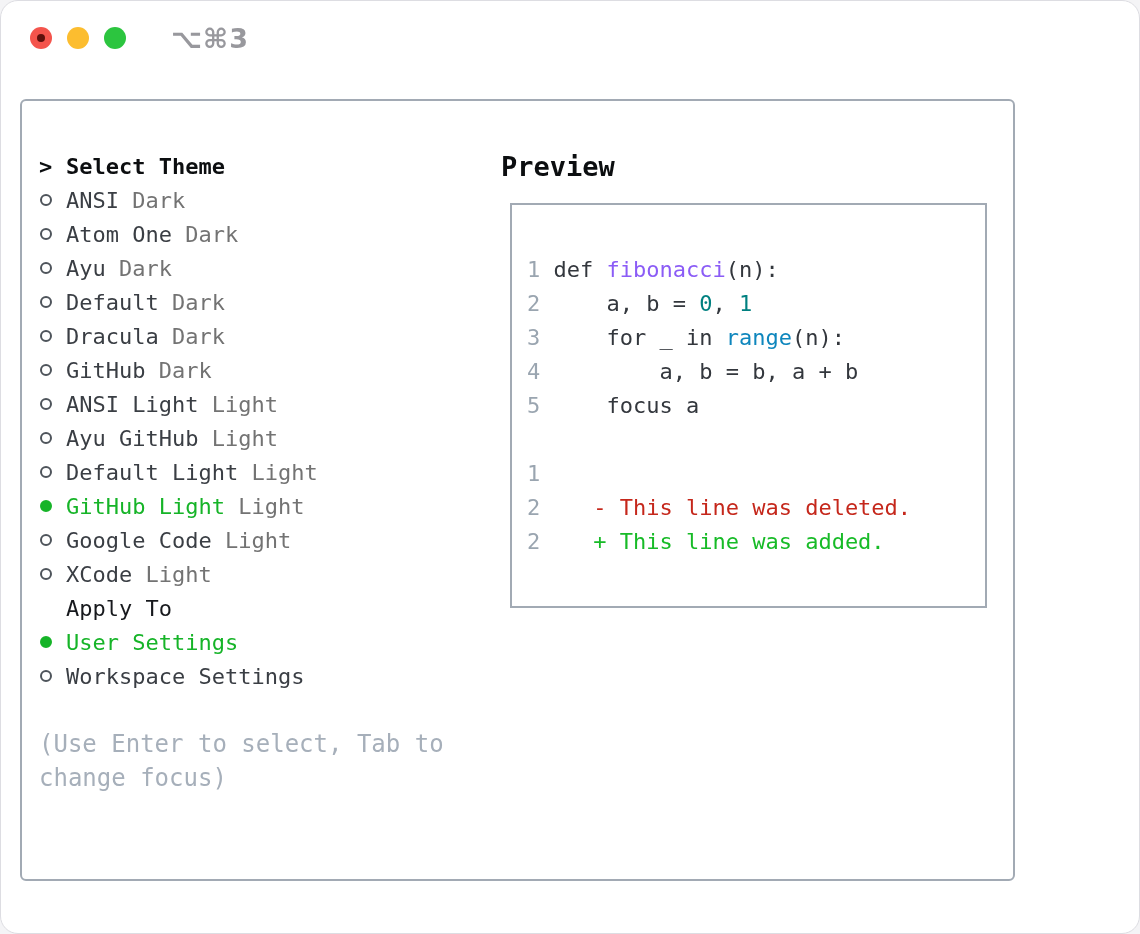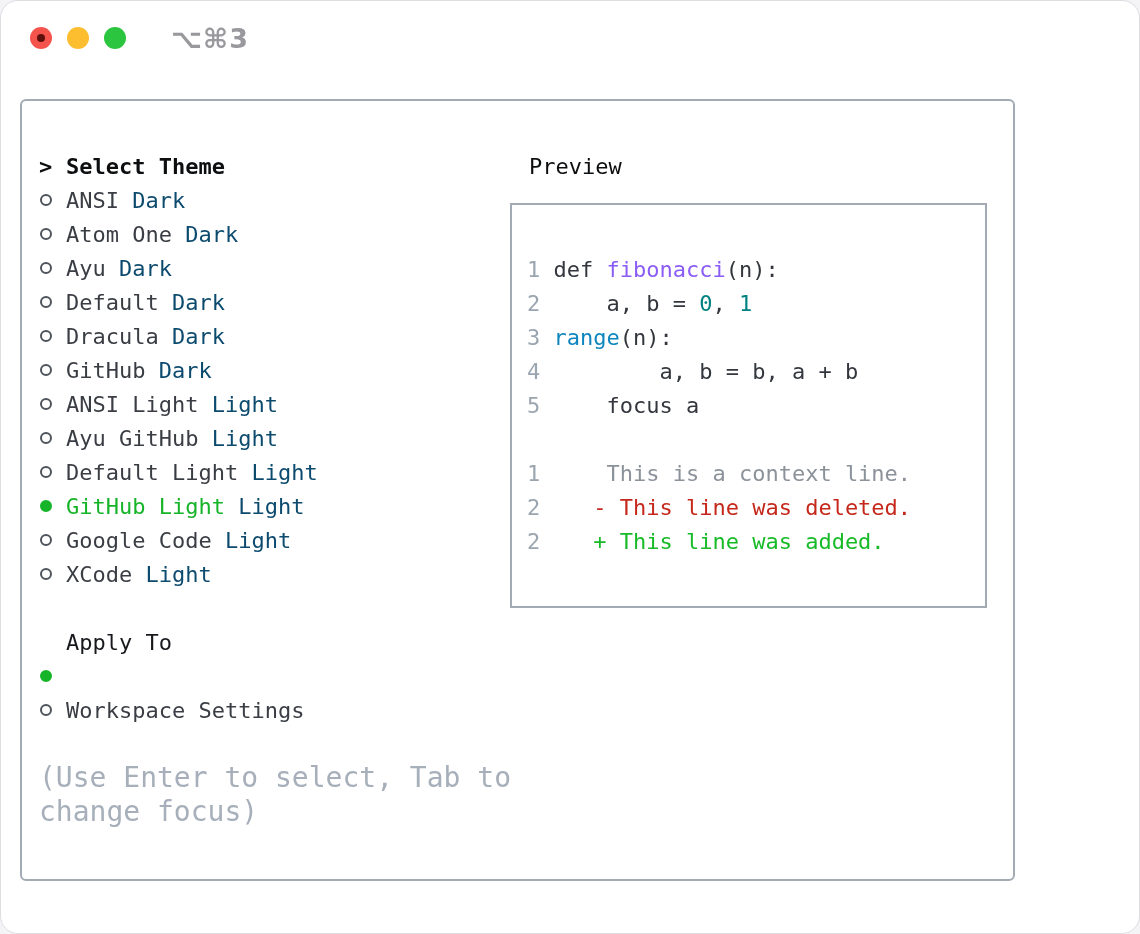--- a/index.html
+++ b/index.html
@@ -38,33 +38,33 @@
   .bullet { width: 27px; display: flex; align-items: center; flex: none; }
   .cursor-glyph { font-weight: bold; color: #0c0e10; }
   .radio {
     width: 12px; height: 12px; border-radius: 50%;
     border: 2px solid #4e545b; background: transparent; margin-left: 1px;
   }
   .radio.selected { background: #16b428; border-color: #16b428; }
   .header-label { font-weight: bold; color: #0c0e10; text-align: center; }
   .item-name { color: #3a3e44; }
   .item-name.selected { color: #16b428; }
-  .item-variant { color: #0c4a6e; }
-  .apply-header-row { margin-top: 34px; }
+  .item-variant { color: #737373; }
+  .apply-header-row { }
   .apply-header-label { color: #17191d; }
   .hint {
     margin-top: 34px; max-width: 29ch;
-    font-size: 28px; line-height: 34px; color: #a6afba; white-space: pre-wrap;
+    font-size: 24px; line-height: 34px; color: #a6afba; white-space: pre-wrap;
   }
 
   
   .preview-label {
-    position: absolute; left: 507px; top: 48px; height: 34px;
+    position: absolute; left: 479px; top: 48px; height: 34px;
     display: flex; align-items: center;
-    font-size: 22px; font-weight: normal; color: #0c0e10;
+    font-size: 27px; font-weight: bold; color: #0c0e10;
   }
   .preview-box {
     position: absolute; left: 488px; top: 102px; width: 477px; height: 405px;
     border: 2px solid #a2aab4; background: #ffffff;
     padding: 47px 0 0 15px; overflow: hidden;
   }
   .cl { height: 34px; display: flex; align-items: center; white-space: pre; font-size: 22px; }
   .ln { display: inline-block; width: 2ch; color: #9aa5b0; flex: none; }
   .seg-plain    { color: #33373d; text-align: center; }
   .seg-function { color: #8b5cf6; }
@@ -112,35 +112,35 @@
           <div class="row"><span class="bullet"><span class="radio"></span></span><span class="item-name">Google Code</span><span class="item-variant"> Light</span></div>
           <div class="row"><span class="bullet"><span class="radio"></span></span><span class="item-name">XCode</span><span class="item-variant"> Light</span></div>
         </div>
 
       <div class="row apply-header-row">
         <span class="bullet"></span>
         <span class="apply-header-label">Apply To</span>
       </div>
 
       <div id="apply-list">
-          <div class="row"><span class="bullet"><span class="radio selected"></span></span></div>
+          <div class="row"><span class="bullet"><span class="radio selected"></span></span><span class="item-name selected">User Settings</span></div>
           <div class="row"><span class="bullet"><span class="radio"></span></span><span class="item-name">Workspace Settings</span></div>
         </div>
 
       <div class="hint">(Use Enter to select, Tab to change focus)</div>
     </div>
 
     <div class="preview-label">Preview</div>
 
     <div class="preview-box" id="preview-box">
         <div class="cl"><span class="ln">1</span><span class="seg-plain">def </span><span class="seg-function">fibonacci</span><span class="seg-plain">(n):</span></div>
         <div class="cl"><span class="ln">2</span><span class="seg-plain">    a, b = </span><span class="seg-number">0</span><span class="seg-plain">, </span><span class="seg-number">1</span></div>
-        <div class="cl"><span class="ln">3</span><span class="seg-builtin">range</span><span class="seg-plain">(n):</span></div>
+        <div class="cl"><span class="ln">3</span><span class="seg-plain">    for _ in </span><span class="seg-builtin">range</span><span class="seg-plain">(n):</span></div>
         <div class="cl"><span class="ln">4</span><span class="seg-plain">        a, b = b, a + b</span></div>
         <div class="cl"><span class="ln">5</span><span class="seg-plain">    focus a</span></div>
         <div class="cl"><span class="ln"></span></div>
-        <div class="cl"><span class="ln">1</span><span class="seg-context">    This is a context line.</span></div>
+        <div class="cl"><span class="ln">1</span></div>
         <div class="cl"><span class="ln">2</span><span class="seg-deleted">   - This line was deleted.</span></div>
         <div class="cl"><span class="ln">2</span><span class="seg-added">   + This line was added.</span></div>
       </div>
 
   </div>
 </div>
 
 </body></html>

